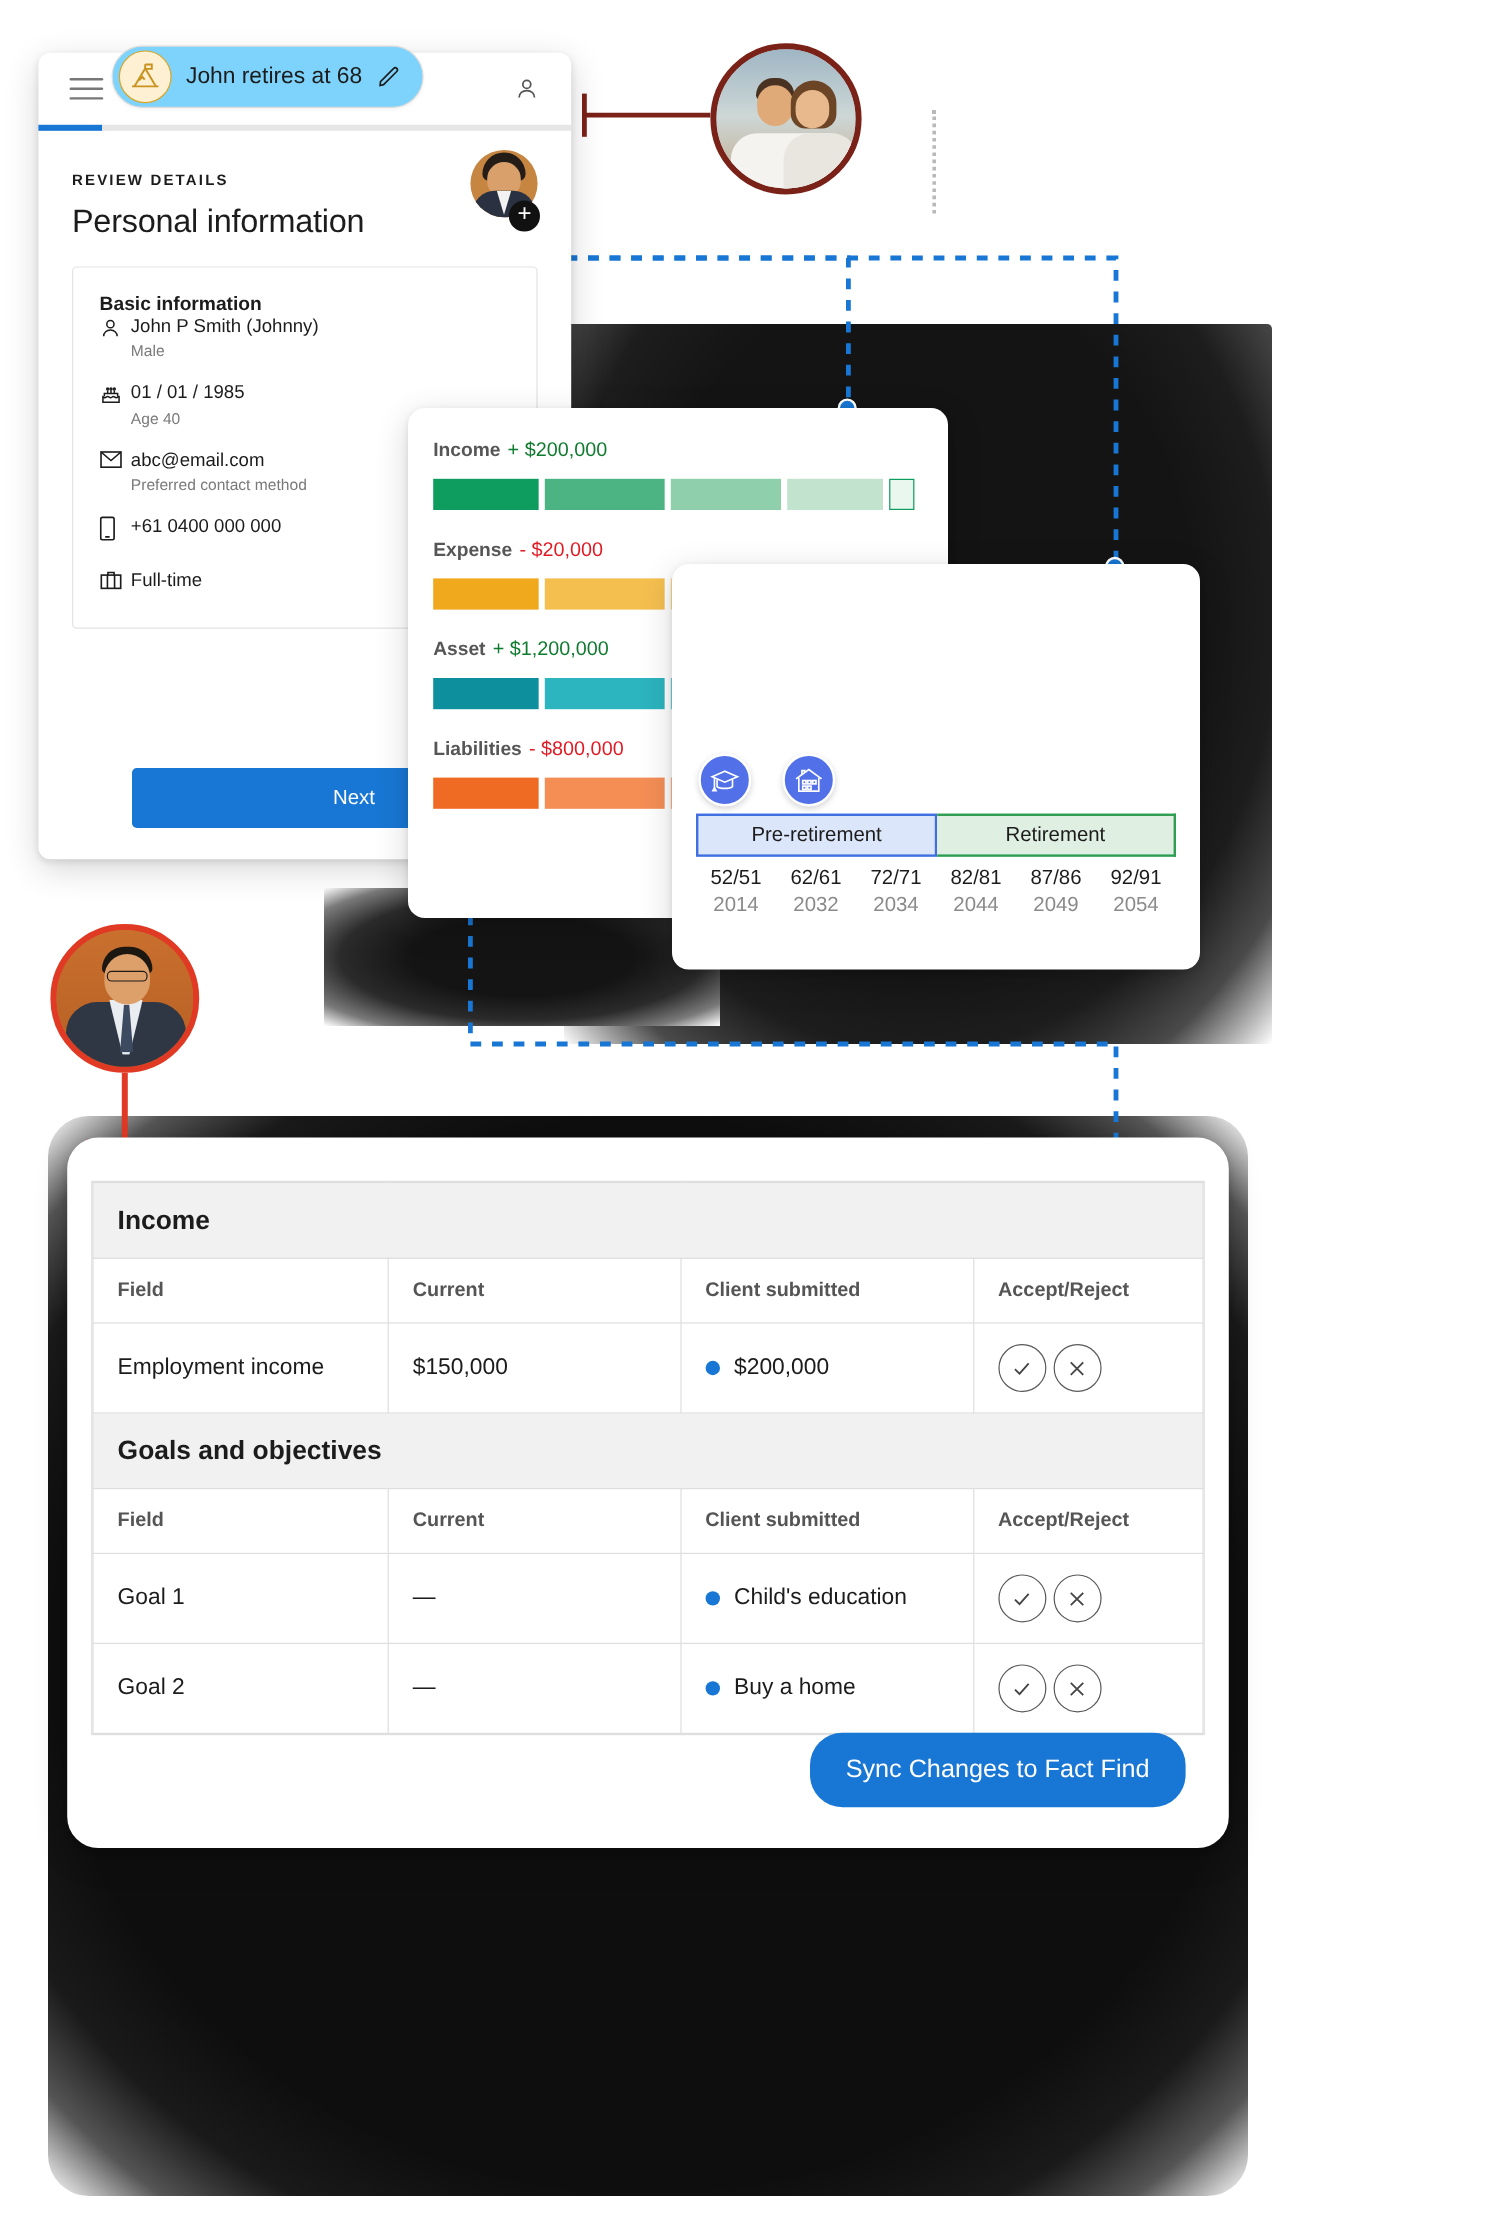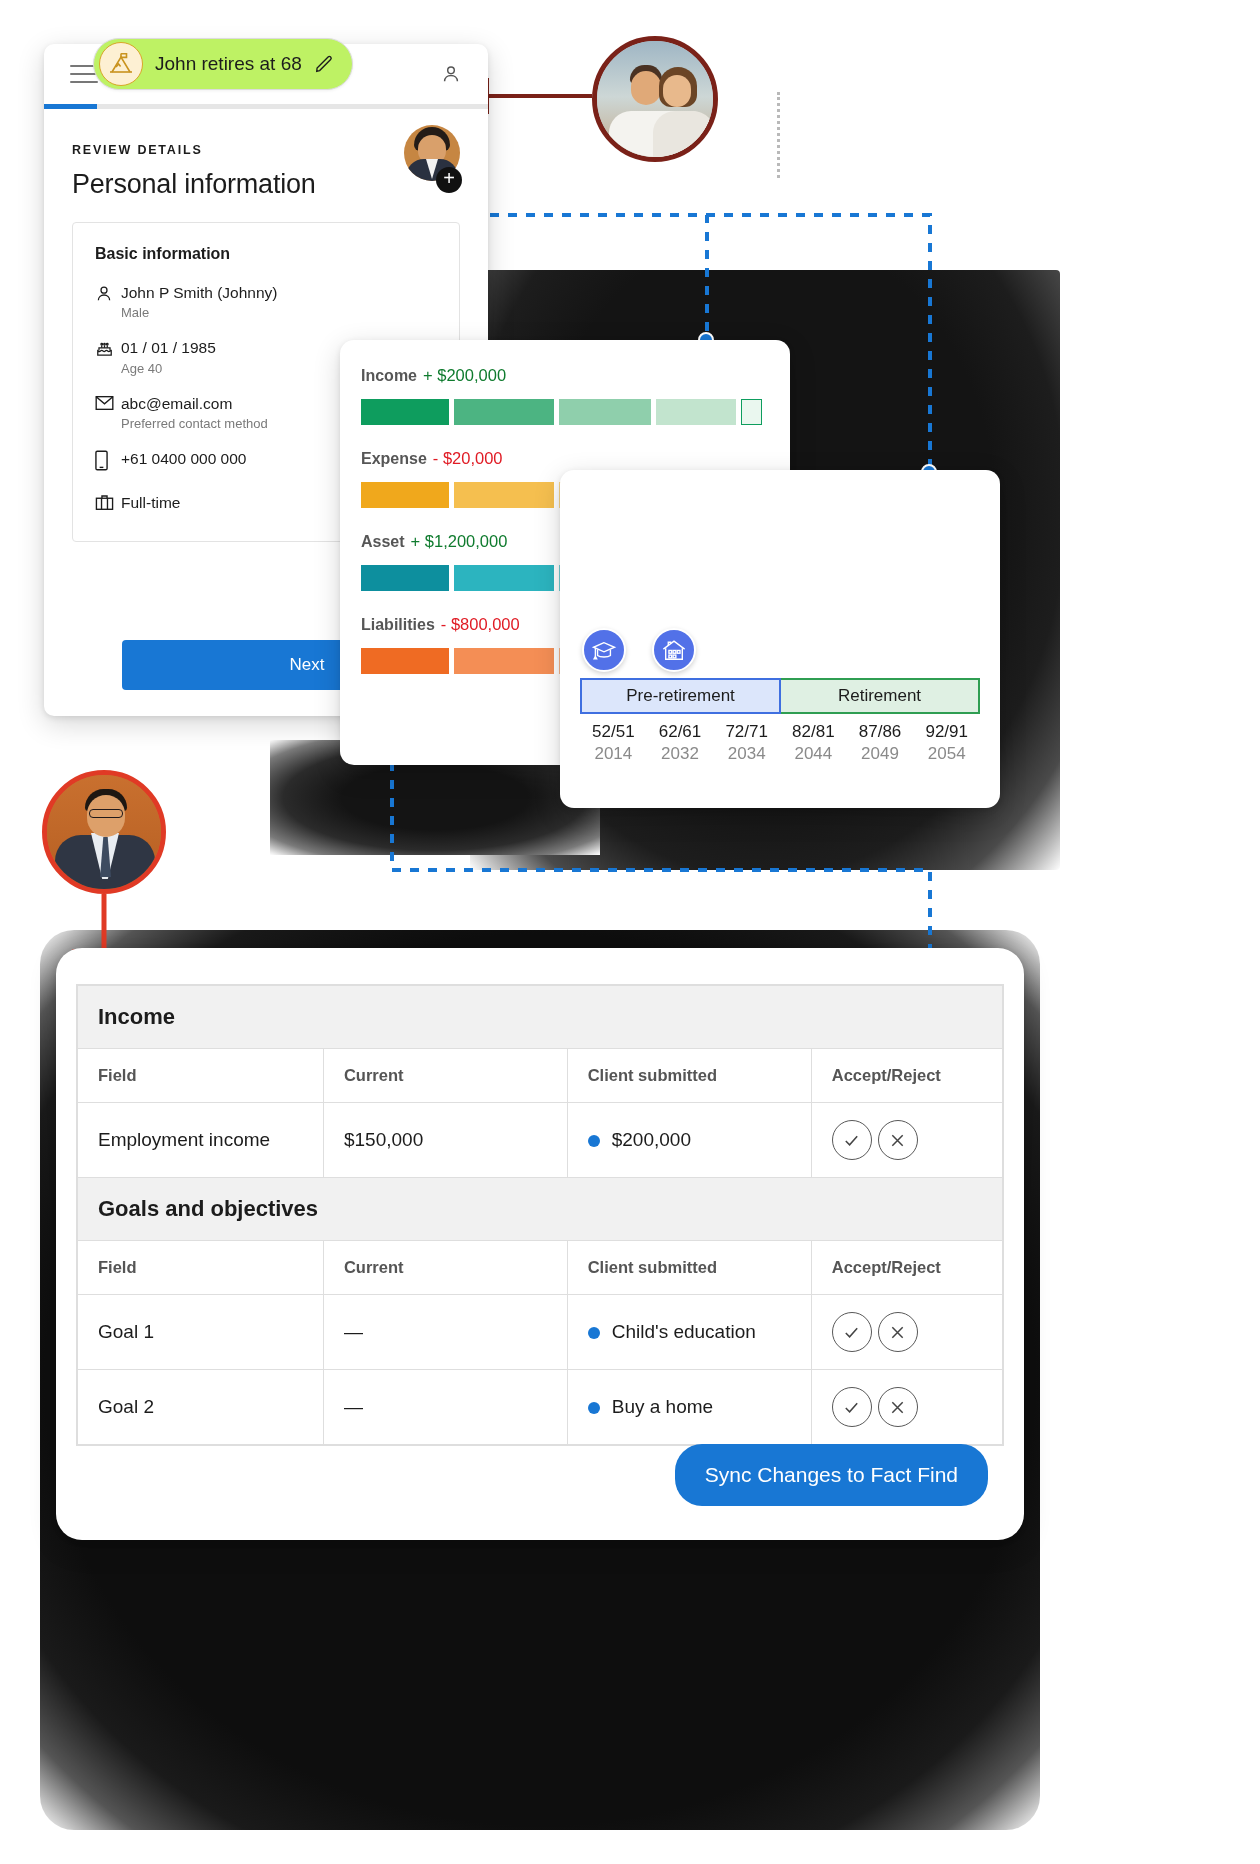--- a/index.html
+++ b/index.html
@@ -28,21 +28,21 @@
 
   
   .card {
     position: absolute;
     background: #fff;
     border-radius: 12px;
     box-shadow: 0 8px 28px rgba(0,0,0,.16), 0 2px 6px rgba(0,0,0,.10);
   }
 
   
-  #personal-card { left: 44px; top: 44px; width: 444px; height: 672px; border-radius: 10px; }
+  #personal-card { left: 32px; top: 44px; width: 444px; height: 672px; border-radius: 10px; }
   .pc-topbar { height: 60px; display: flex; align-items: center;
                justify-content: space-between; padding: 0 26px; }
   .hamburger { width: 28px; }
   .hamburger span { display: block; height: 2px; background: #777; margin: 6px 0; border-radius: 1px; }
   .person-ico { width: 22px; height: 22px; }
   .progress-track { height: 5px; background: #e6e6e6; width: 100%; }
   .progress-fill  { height: 5px; background: #1877d4; width: 12%; }
   .pc-body { padding: 34px 28px 0 28px; position: relative; }
   .eyebrow { font-size: 12.5px; font-weight: 700; letter-spacing: 1.8px; color: #1c1c1c; }
   .pc-title { font-size: 27px; font-weight: 400; color: #1c1c1c; margin-top: 12px; letter-spacing: -.2px; }
@@ -57,21 +57,21 @@
   .advisor-av .body { position:absolute; left:2px; top:34px; width:52px; height:26px;
                       background:#2a3140; border-radius:18px 18px 0 0; }
   .advisor-av .shirt{ position:absolute; left:22px; top:34px; width:12px; height:20px;
                       background:#f2f2f2; clip-path: polygon(0 0,100% 0,50% 100%); }
   .plus-badge { position:absolute; right:26px; top:58px; width:26px; height:26px;
                 border-radius:50%; background:#111; color:#fff; font-size:20px; line-height:23px;
                 text-align:center; font-weight:300; }
 
   .basic-box { margin: 22px 28px 0 28px; border:1px solid #e3e3e3; border-radius:4px;
                padding: 22px 22px 26px 22px; }
-  .basic-title { font-size: 16px; font-weight: 700; color:#1c1c1c; margin-bottom: 20px; }
+  .basic-title { font-size: 16px; font-weight: 700; color:#1c1c1c; }
   .info-row { display:flex; align-items:flex-start; margin-bottom: 18px; }
   .info-ico { width: 26px; flex: 0 0 26px; padding-top: 1px; }
   .info-main { font-size: 15.5px; color:#1c1c1c; line-height: 1.25; }
   .info-sub  { font-size: 13px; color:#7a7a7a; margin-top: 3px; }
 
   .next-btn { position:absolute; left:78px; bottom:26px; width:370px; height:50px;
               background:#1877d4; color:#fff; border:none; border-radius:4px;
               font-size:17px; font-family:inherit; cursor:pointer; }
 
   
@@ -80,21 +80,21 @@
   .fin-label { font-size: 16px; font-weight: 700; color: #565656; margin-bottom: 14px; }
   .fin-label .amt { font-weight: 400; font-size: 16.5px; margin-left: 6px; }
   .amt.pos { color: #0f7b2e; }
   .amt.neg { color: #e01b24; }
   .fin-bar { height: 26px; display: flex; margin-bottom: 24px; }
   .fin-bar i { display:block; height:100%; border-top:1px solid rgba(255,255,255,.0); }
 
   
   #retire-card { left: 560px; top: 470px; width: 440px; height: 338px; border-radius: 14px; }
   .goal-pill { position:absolute; left: 93px; top: 38px; height: 52px;
-               border:1px solid #dcdcdc; border-radius: 26px; background:#bef264;
+               border:1px solid #dcdcdc; border-radius: 26px; background:#7dd3fc;
                display:flex; align-items:center; padding: 0 18px 0 5px; gap: 12px;
                box-shadow: 0 1px 3px rgba(0,0,0,.06); }
   .goal-ico { width: 44px; height: 44px; border-radius:50%; background:#fdf0d3;
               border:1.5px solid #d9a528; display:flex; align-items:center; justify-content:center; }
   .goal-text { font-size: 19px; color:#1c1c1c; }
   .edit-ico { width: 20px; height: 20px; }
   .vdash { position:absolute; left: 777px; top: 92px; width: 0; height: 86px;
            border-left: 3px dotted #b9b9b9; }
   .goal-chips { position:absolute; left: 582px; top: 628px; display:flex; gap: 26px; }
   .chip { width: 44px; height: 44px; border-radius:50%; background:#5271e8;

